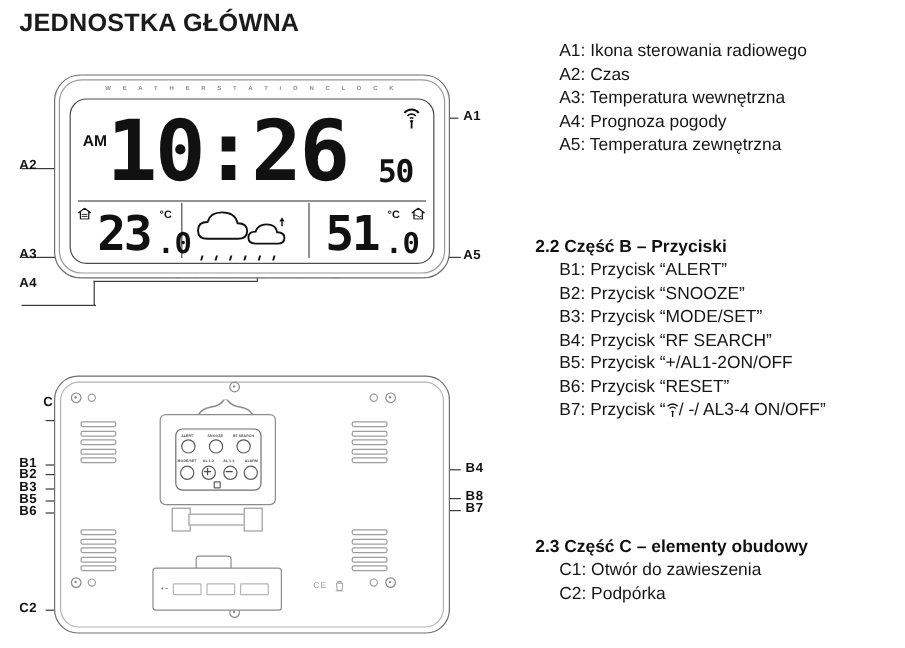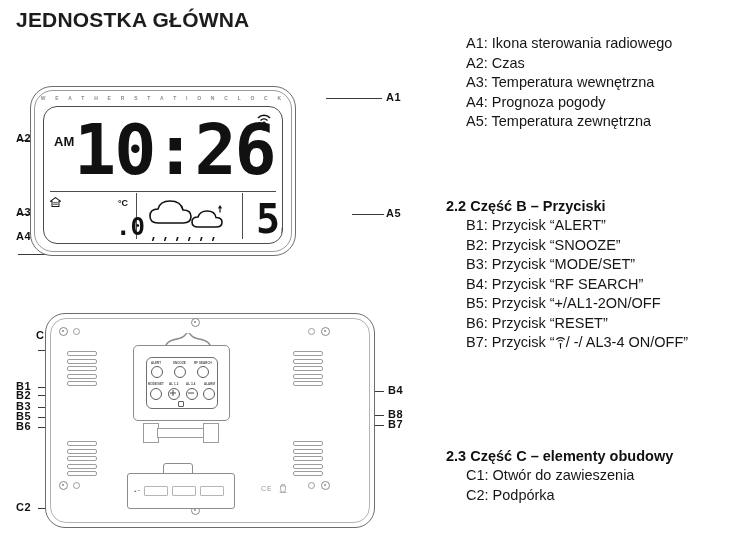--- a/index.html
+++ b/index.html
@@ -35,21 +35,21 @@
 
   
   .wmark{
     position:absolute;font-size:54px;font-weight:bold;color:#e3e3e3;
     letter-spacing:2px;z-index:0;user-select:none;
   }
   #wmark-top{left:138px;top:183px;}
   #wmark-bottom{left:148px;top:430px;}
 
   
-  #front-view{position:absolute;left:30px;top:62px;width:266px;height:170px;z-index:2;margin-top:24px;}
+  #front-view{position:absolute;left:45px;top:62px;width:330px;height:170px;z-index:2;}
   .case-outer{
     position:absolute;inset:0;border:1.4px solid #6d6d6d;border-radius:22px;background:#fff;
   }
   .case-inner1{
     position:absolute;left:4px;top:4px;right:4px;bottom:4px;
     border:1px solid #9a9a9a;border-radius:19px;
   }
   .brandline{
     position:absolute;left:0;right:0;top:9px;text-align:center;
     font-size:5px;letter-spacing:4.2px;color:#8d8d8d;font-weight:bold;
@@ -166,20 +166,21 @@
           </svg>
       </div>
 
       <div class="house" id="house-out">
         <svg viewBox="0 0 12 11">
             <path d="M6 0.6 L11.4 4.6 L9.8 4.6 L9.8 10.4 L2.2 10.4 L2.2 4.6 L0.6 4.6 Z" fill="none" stroke="#111" stroke-width="1.1"></path>
             <path d="M1.2 7.6 q2 -2 4 0 t4 0" fill="none" stroke="#111" stroke-width=".8"></path>
           </svg>
       </div>
 
+      <div class="seg" id="temp-in">23</div>
       <div class="seg" id="temp-in-dec">.0</div>
       <div class="degc" id="degc-in">°C</div>
 
       <div class="seg" id="temp-out">51</div>
       <div class="seg" id="temp-out-dec">.0</div>
       <div class="degc" id="degc-out">°C</div>
 
       <svg id="forecast" viewBox="0 0 100 56">
         <path d="M18,28 q-8,0 -8,-7 q0,-7 8,-7 q2,-8 12,-8 q11,0 13,9 q8,0 8,6.5 q0,6.5 -8,6.5 Z" fill="#fff" stroke="#111" stroke-width="1.6"></path>
         <path d="M58,32 q-6,0 -6,-5 q0,-5 6,-5 q2,-6 9,-6 q8,0 9,6.5 q6,0 6,4.75 q0,4.75 -6,4.75 Z" fill="#fff" stroke="#111" stroke-width="1.6"></path>

